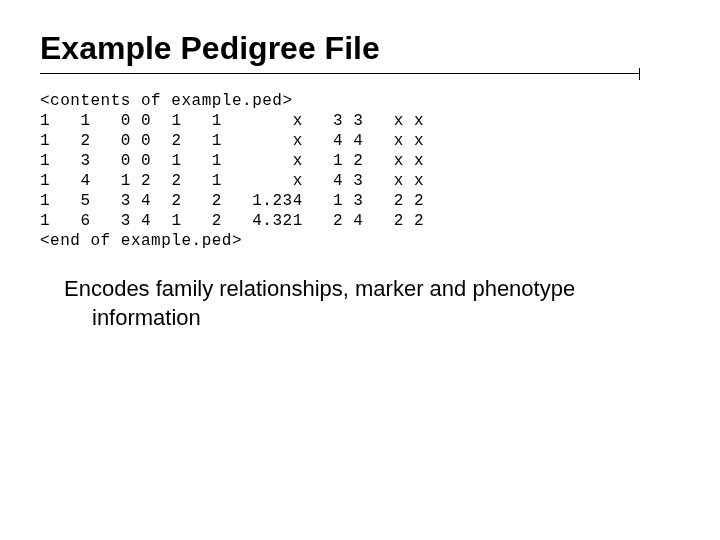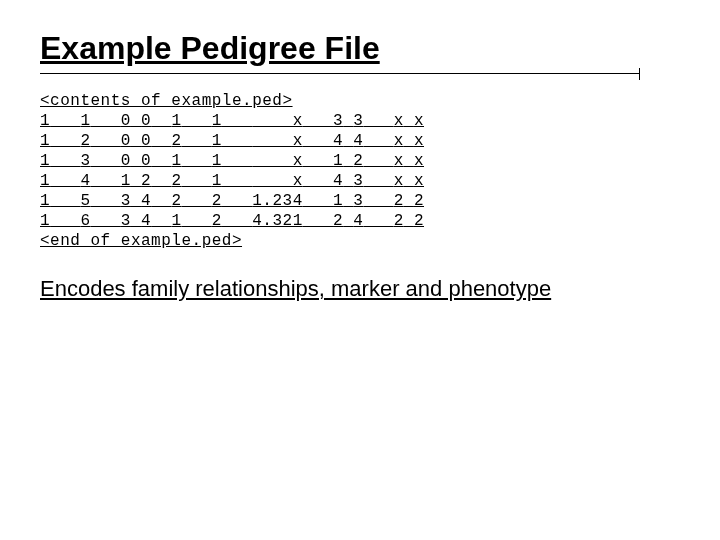--- a/index.html
+++ b/index.html
@@ -10,21 +10,20 @@
     background: #ffffff;
     font-family: Arial, Helvetica, sans-serif;
     color: #000000;
   }
   .slide {
     box-sizing: border-box;
     width: 720px;
     height: 540px;
     padding: 30px 40px 20px 40px;
     position: relative;
-    text-decoration: underline;
   }
   .title {
     font-size: 32px;
     font-weight: bold;
     margin: 0 0 6px 0;
     color: #000000;
   }
   .title-rule {
     position: relative;
     height: 0;
@@ -48,20 +47,21 @@
     font-family: "Courier New", Courier, monospace;
     font-size: 16px;
     line-height: 1.25;
     white-space: pre;
     letter-spacing: 0.5px;
   }
   .caption {
     margin-top: 24px;
     font-size: 22px;
     line-height: 1.3;
+    margin-left: 24px;
   }
   .caption .indent {
     padding-left: 28px;
     display: block;
   }
 </style>
 </head>
 <body>
 
 <div class="slide">
@@ -76,15 +76,16 @@
 <span><span>1</span>   <span>1</span>   <span>0</span> <span>0</span>  <span>1</span>   <span>1</span>   <span>    x</span>   <span>3</span> <span>3</span>   <span>x</span> <span>x</span></span>
 <span><span>1</span>   <span>2</span>   <span>0</span> <span>0</span>  <span>2</span>   <span>1</span>   <span>    x</span>   <span>4</span> <span>4</span>   <span>x</span> <span>x</span></span>
 <span><span>1</span>   <span>3</span>   <span>0</span> <span>0</span>  <span>1</span>   <span>1</span>   <span>    x</span>   <span>1</span> <span>2</span>   <span>x</span> <span>x</span></span>
 <span><span>1</span>   <span>4</span>   <span>1</span> <span>2</span>  <span>2</span>   <span>1</span>   <span>    x</span>   <span>4</span> <span>3</span>   <span>x</span> <span>x</span></span>
 <span><span>1</span>   <span>5</span>   <span>3</span> <span>4</span>  <span>2</span>   <span>2</span>   <span>1.234</span>   <span>1</span> <span>3</span>   <span>2</span> <span>2</span></span>
 <span><span>1</span>   <span>6</span>   <span>3</span> <span>4</span>  <span>1</span>   <span>2</span>   <span>4.321</span>   <span>2</span> <span>4</span>   <span>2</span> <span>2</span></span>
 <span>&lt;end of example.ped&gt;</span></div>
 
   <div class="caption">
     <span>Encodes family relationships, marker and phenotype</span>
+    <span class="indent">information</span>
   </div>
 
 </div>
 
 </body></html>

